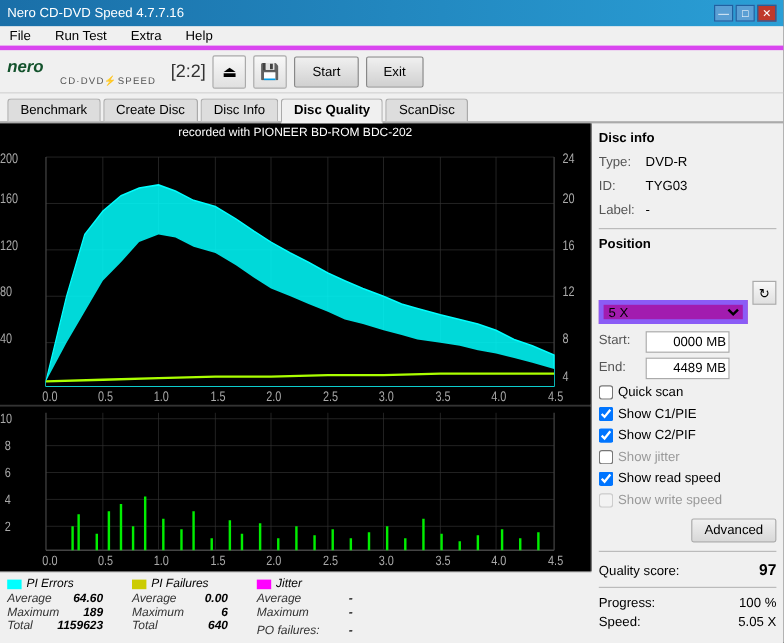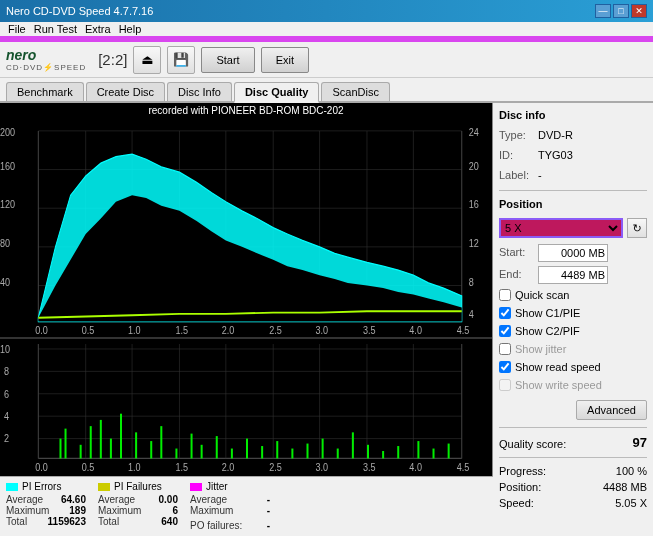--- a/index.html
+++ b/index.html
@@ -31,26 +31,26 @@
       border: 1px solid #2060a0;
       color: white;
       font-size: 9px;
       display: flex; align-items: center; justify-content: center;
       cursor: pointer;
     }
 
     
     .menu-bar {
       background: #f0f0f0;
-      border-bottom: 6px solid #d946ef;
+      border-bottom: 4px solid #d946ef;
       height: 20px;
       display: flex;
       align-items: center;
       padding: 0 4px;
-      gap: 0;
+      gap: 12px;
     }
     .menu-item {
       font-size: 11px;
       cursor: pointer;
       padding: 0 4px;
     }
 
     
     .toolbar {
       background: #f0f0f0;
@@ -58,21 +58,21 @@
       height: 36px;
       display: flex;
       align-items: center;
       padding: 0 6px;
       gap: 6px;
     }
     .nero-logo {
       display: flex; flex-direction: column; align-items: flex-start; margin-right: 6px;
     }
     .nero-logo-top { font-size: 14px; font-weight: bold; color: #14532d; font-style: italic; }
-    .nero-logo-bottom { font-size: 8px; color: #555; letter-spacing: 1px; }
+    .nero-logo-bottom { font-size: 8px; color: #555; letter-spacing: 1px; margin-left: 44px; }
     .drive-select {
       flex: 1;
       height: 22px;
       border: 1px solid #aaa;
       background: white;
       font-size: 11px;
       padding: 0 4px;
     }
     .toolbar-btn {
       height: 28px; min-width: 28px;
@@ -161,21 +161,22 @@
       background: #000;
     }
 
     
     .legend {
       background: #f0f0f0;
       border-top: 1px solid #aaa;
       display: flex;
       padding: 4px 6px;
       font-size: 10px;
-      gap: 12px;
+      gap: 24px;
+      font-style: italic;
     }
     .legend-group { display: flex; flex-direction: column; min-width: 80px; }
     .legend-header { display: flex; align-items: center; gap: 4px; margin-bottom: 2px; }
     .legend-color { width: 12px; height: 8px; display: inline-block; }
     .legend-row { display: flex; justify-content: space-between; gap: 6px; }
     .legend-label { color: #333; }
     .legend-value { font-weight: bold; color: #000; }
 
     
     .right-panel {
@@ -207,23 +208,24 @@
 
     .settings-row {
       display: flex;
       align-items: center;
       gap: 4px;
       margin: 2px 0;
     }
     .speed-select {
       flex: 1;
       height: 20px;
-      border: 2px solid #8b5cf6;
-      font-size: 11px;
-      background: #be185d;
+      border: 4px solid #8b5cf6;
+      font-size: 11px;
+      background: #a21caf;
+      margin-top: 32px;
     }
     .refresh-btn {
       width: 20px; height: 20px;
       background: linear-gradient(to bottom, #f8f8f8, #e0e0e0);
       border: 1px solid #aaa;
       font-size: 11px;
       cursor: pointer;
       display: flex; align-items: center; justify-content: center;
     }
 
@@ -597,21 +599,17 @@
       <span class="quality-score-val">97</span>
     </div>
 
     <hr class="divider-line">
 
     <div class="progress-row">
       <span>Progress:</span>
       <span>100 %</span>
     </div>
     <div class="progress-row">
-      <span>Position:</span>
-      <span>4488 MB</span>
-    </div>
-    <div class="progress-row">
       <span>Speed:</span>
       <span>5.05 X</span>
     </div>
   </div>
 </div>
 
 </body></html>

